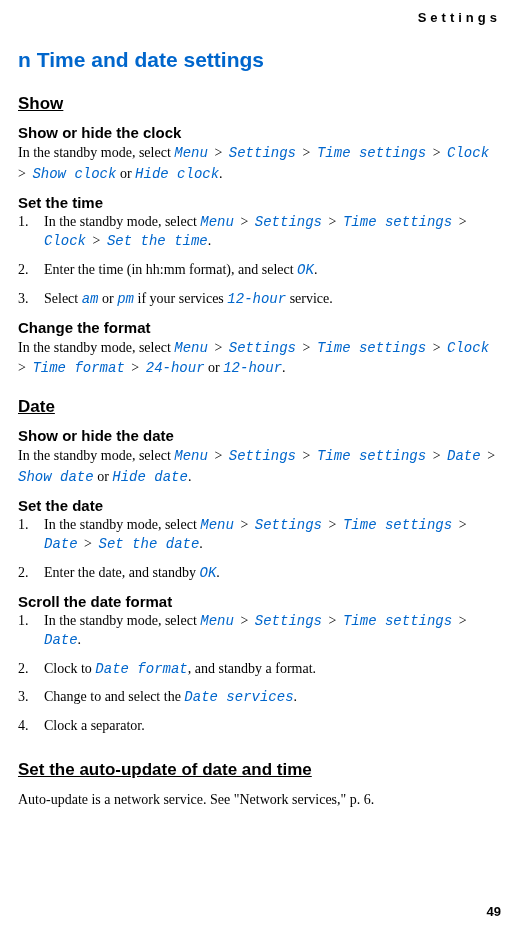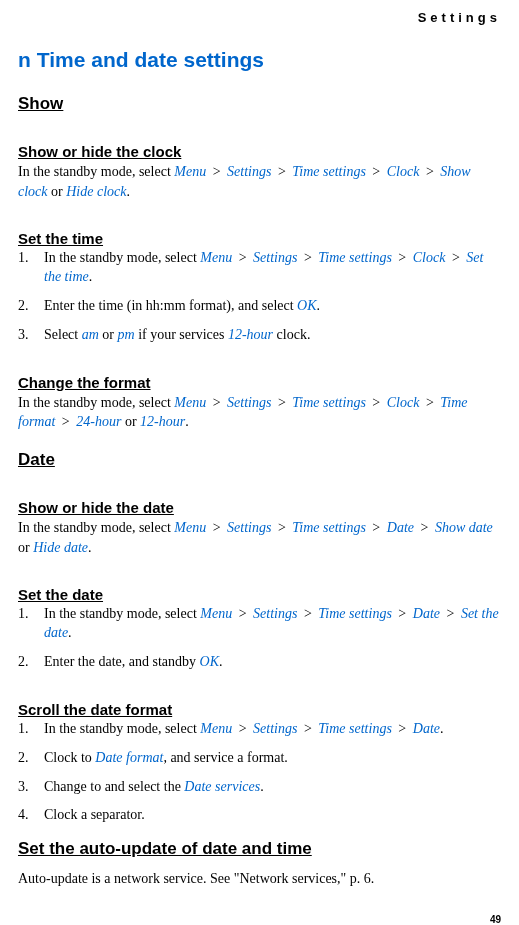--- a/index.html
+++ b/index.html
@@ -16,23 +16,23 @@
       position: absolute;
       top: 10px;
       right: 18px;
       font-size: 13px;
       font-weight: bold;
       letter-spacing: 4px;
       font-family: Arial, sans-serif;
     }
     .page-number {
       position: absolute;
-      bottom: 0;
+      bottom: 6px;
       right: 18px;
-      font-size: 10px;
+      font-size: 13px;
       font-weight: bold;
       font-family: Arial, sans-serif;
     }
     .main-title {
       color: #0066cc;
       font-size: 21px;
       font-weight: bold;
       font-family: Arial, sans-serif;
       margin-top: 18px;
       margin-bottom: 22px;
@@ -46,32 +46,32 @@
       font-weight: bold;
       text-decoration: underline;
       font-family: Arial, sans-serif;
       margin-top: 18px;
       margin-bottom: 10px;
     }
     .section-h3 {
       font-size: 15px;
       font-weight: bold;
       font-family: Arial, sans-serif;
-      margin-top: 29px;
+      margin-top: 10px;
       margin-bottom: 2px;
-      text-decoration: underline;
     }
     .body-text {
       font-size: 14px;
       line-height: 1.4;
       margin-bottom: 4px;
     }
     .menu-link {
       color: #0066cc;
       font-style: italic;
+      font-family: Liberation Mono, monospace;
     }
     ol {
       list-style: none;
       counter-reset: item;
       padding-left: 0;
     }
     ol li {
       counter-increment: item;
       font-size: 14px;
       line-height: 1.35;
@@ -80,21 +80,21 @@
       position: relative;
     }
     ol li::before {
       content: counter(item) ".";
       position: absolute;
       left: 0;
       font-weight: normal;
     }
     .gt { color: #000; margin: 0 3px; }
     .footer-sep {
-      margin-top: 14px;
+      margin-top: 24px;
     }
   </style>
 </head>
 <body>
 
 <div class="header-label">Settings</div>
 
 <h1 class="main-title">
   <span class="bullet">n</span><span>Time and date settings</span>
 </h1>
@@ -108,21 +108,21 @@
 
 <h3 class="section-h3">Set the time</h3>
 <ol>
   <li>
     <span>In the standby mode, select </span><span class="menu-link">Menu</span><span class="gt"> &gt; </span><span class="menu-link">Settings</span><span class="gt"> &gt; </span><span class="menu-link">Time settings</span><span class="gt"> &gt; </span><span class="menu-link">Clock</span><span class="gt"> &gt; </span><span class="menu-link">Set the time</span><span>.</span>
   </li>
   <li>
     <span>Enter the time (in hh:mm format), and select </span><span class="menu-link">OK</span><span>.</span>
   </li>
   <li>
-    <span>Select </span><span class="menu-link">am</span><span> or </span><span class="menu-link">pm</span><span> if your services </span><span class="menu-link">12-hour</span><span> clock.</span>
+    <span>Select </span><span class="menu-link">am</span><span> or </span><span class="menu-link">pm</span><span> if your services </span><span class="menu-link">12-hour</span><span> service.</span>
   </li>
 </ol>
 
 <h3 class="section-h3">Change the format</h3>
 <p class="body-text">
   <span>In the standby mode, select </span><span class="menu-link">Menu</span><span class="gt"> &gt; </span><span class="menu-link">Settings</span><span class="gt"> &gt; </span><span class="menu-link">Time settings</span><span class="gt"> &gt; </span><span class="menu-link">Clock</span><span class="gt"> &gt; </span><span class="menu-link">Time format</span><span class="gt"> &gt; </span><span class="menu-link">24-hour</span><span> or </span><span class="menu-link">12-hour</span><span>.</span>
 </p>
 
 <h2 class="section-h2">Date</h2>
 
@@ -140,21 +140,21 @@
     <span>Enter the date, and standby </span><span class="menu-link">OK</span><span>.</span>
   </li>
 </ol>
 
 <h3 class="section-h3">Scroll the date format</h3>
 <ol>
   <li>
     <span>In the standby mode, select </span><span class="menu-link">Menu</span><span class="gt"> &gt; </span><span class="menu-link">Settings</span><span class="gt"> &gt; </span><span class="menu-link">Time settings</span><span class="gt"> &gt; </span><span class="menu-link">Date</span><span>.</span>
   </li>
   <li>
-    <span>Clock to </span><span class="menu-link">Date format</span><span>, and service a format.</span>
+    <span>Clock to </span><span class="menu-link">Date format</span><span>, and standby a format.</span>
   </li>
   <li>
     <span>Change to and select the </span><span class="menu-link">Date services</span><span>.</span>
   </li>
   <li>
     <span>Clock a separator.</span>
   </li>
 </ol>
 
 <h2 class="section-h2 footer-sep">Set the auto-update of date and time</h2>

